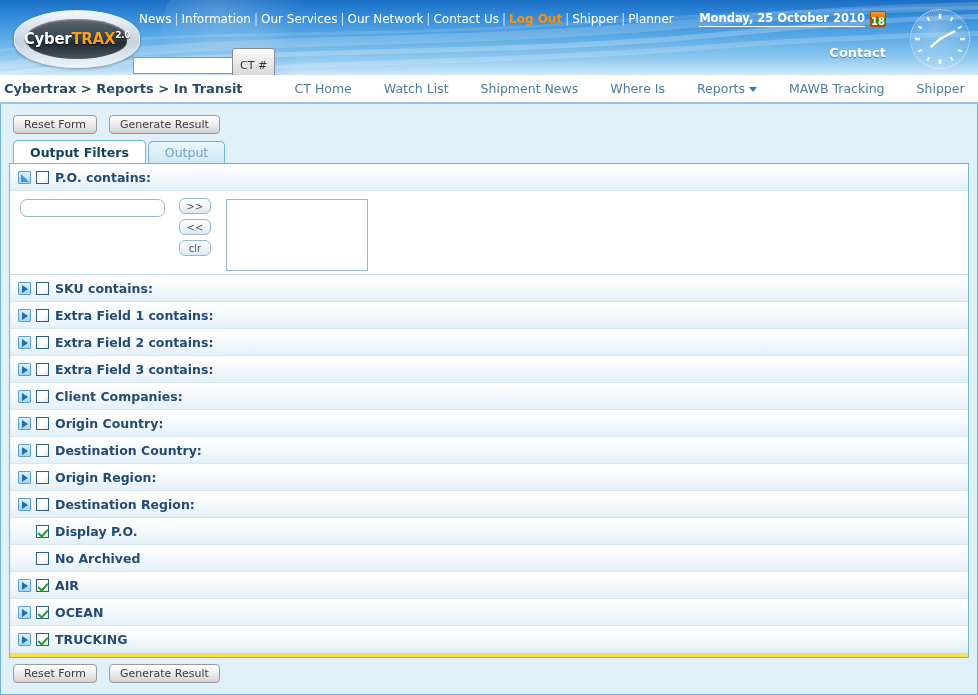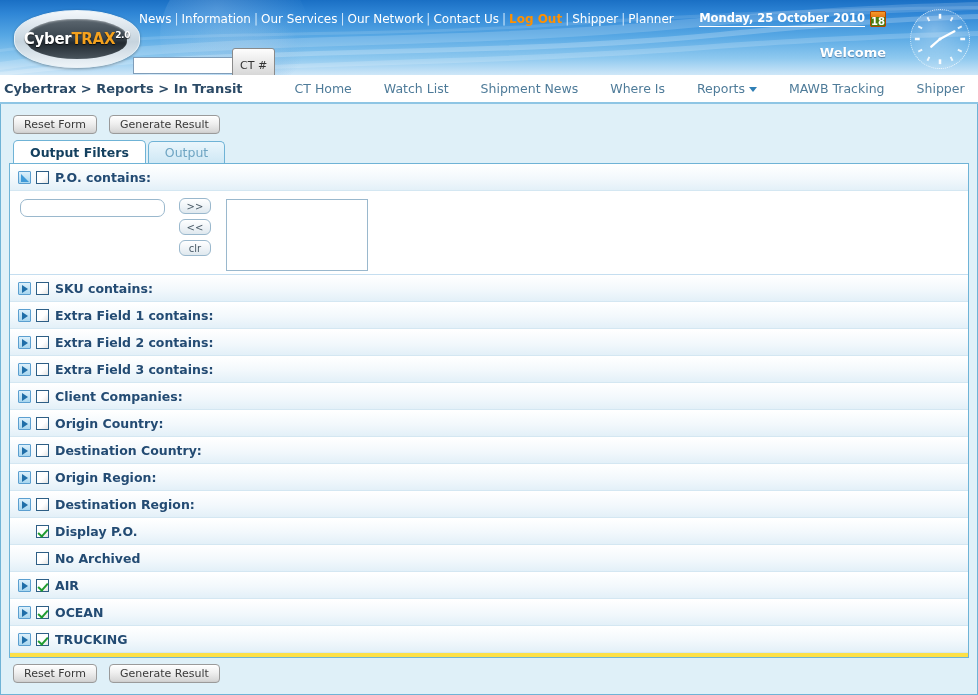--- a/index.html
+++ b/index.html
@@ -341,21 +341,21 @@
   </div>
 
   <div class="datebox">
     <div class="datetext">Monday, 25 October 2010</div>
     <div class="cal-icon">
       <div class="cal-top"></div>
       <div class="cal-day">18</div>
     </div>
   </div>
 
-  <div class="welcome">Welcome</div>
+  <div class="welcome">Contact</div>
 
   <div class="clock">
     <svg viewBox="0 0 60 60" width="58" height="58">
       <g stroke="#ffffff" stroke-width="2.6" opacity="0.95">
         <line x1="30" y1="4" x2="30" y2="9"></line>
         <line x1="30" y1="51" x2="30" y2="56"></line>
         <line x1="4" y1="30" x2="9" y2="30"></line>
         <line x1="51" y1="30" x2="56" y2="30"></line>
       </g>
       <g stroke="#ffffff" stroke-width="2" opacity="0.85">

